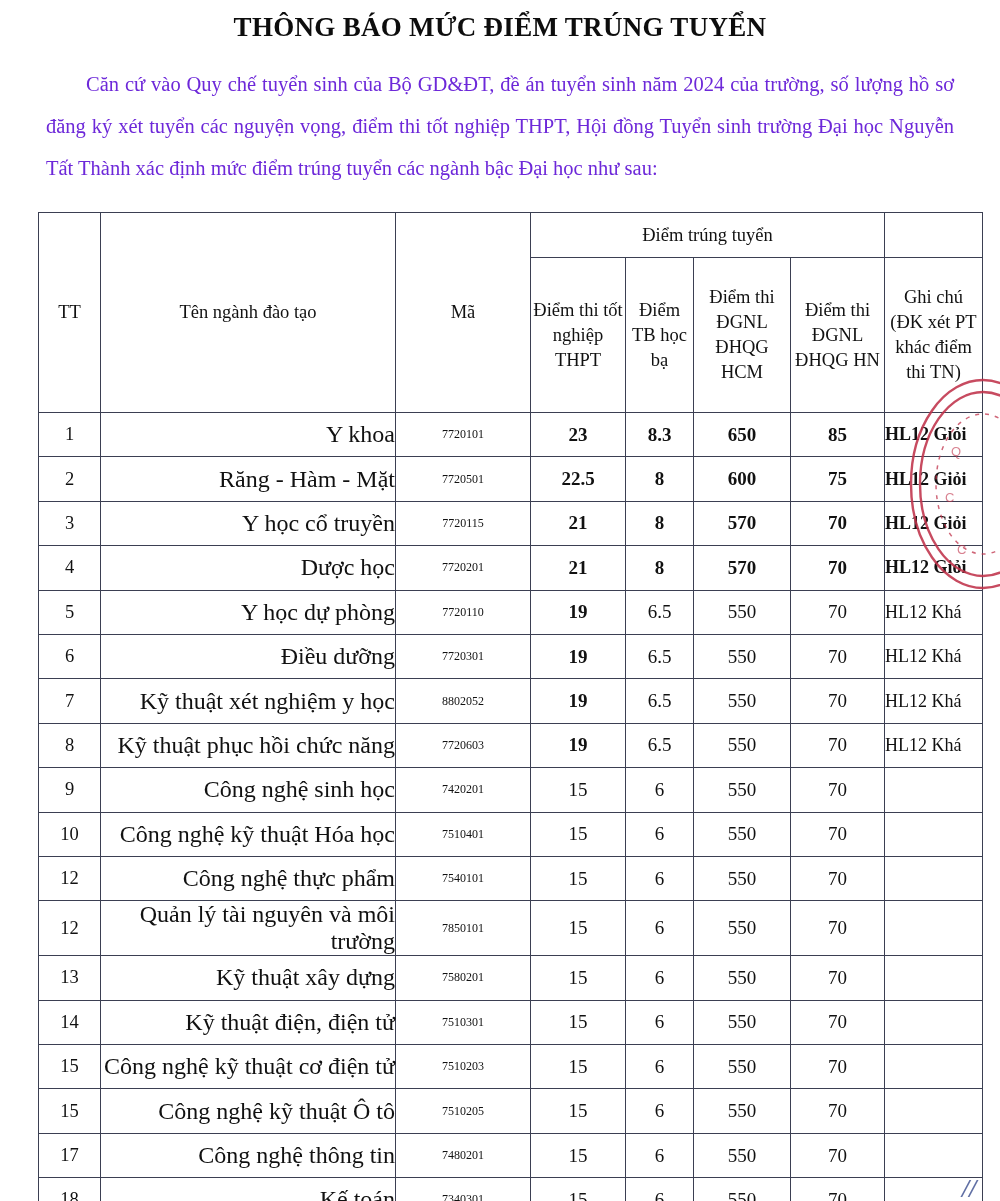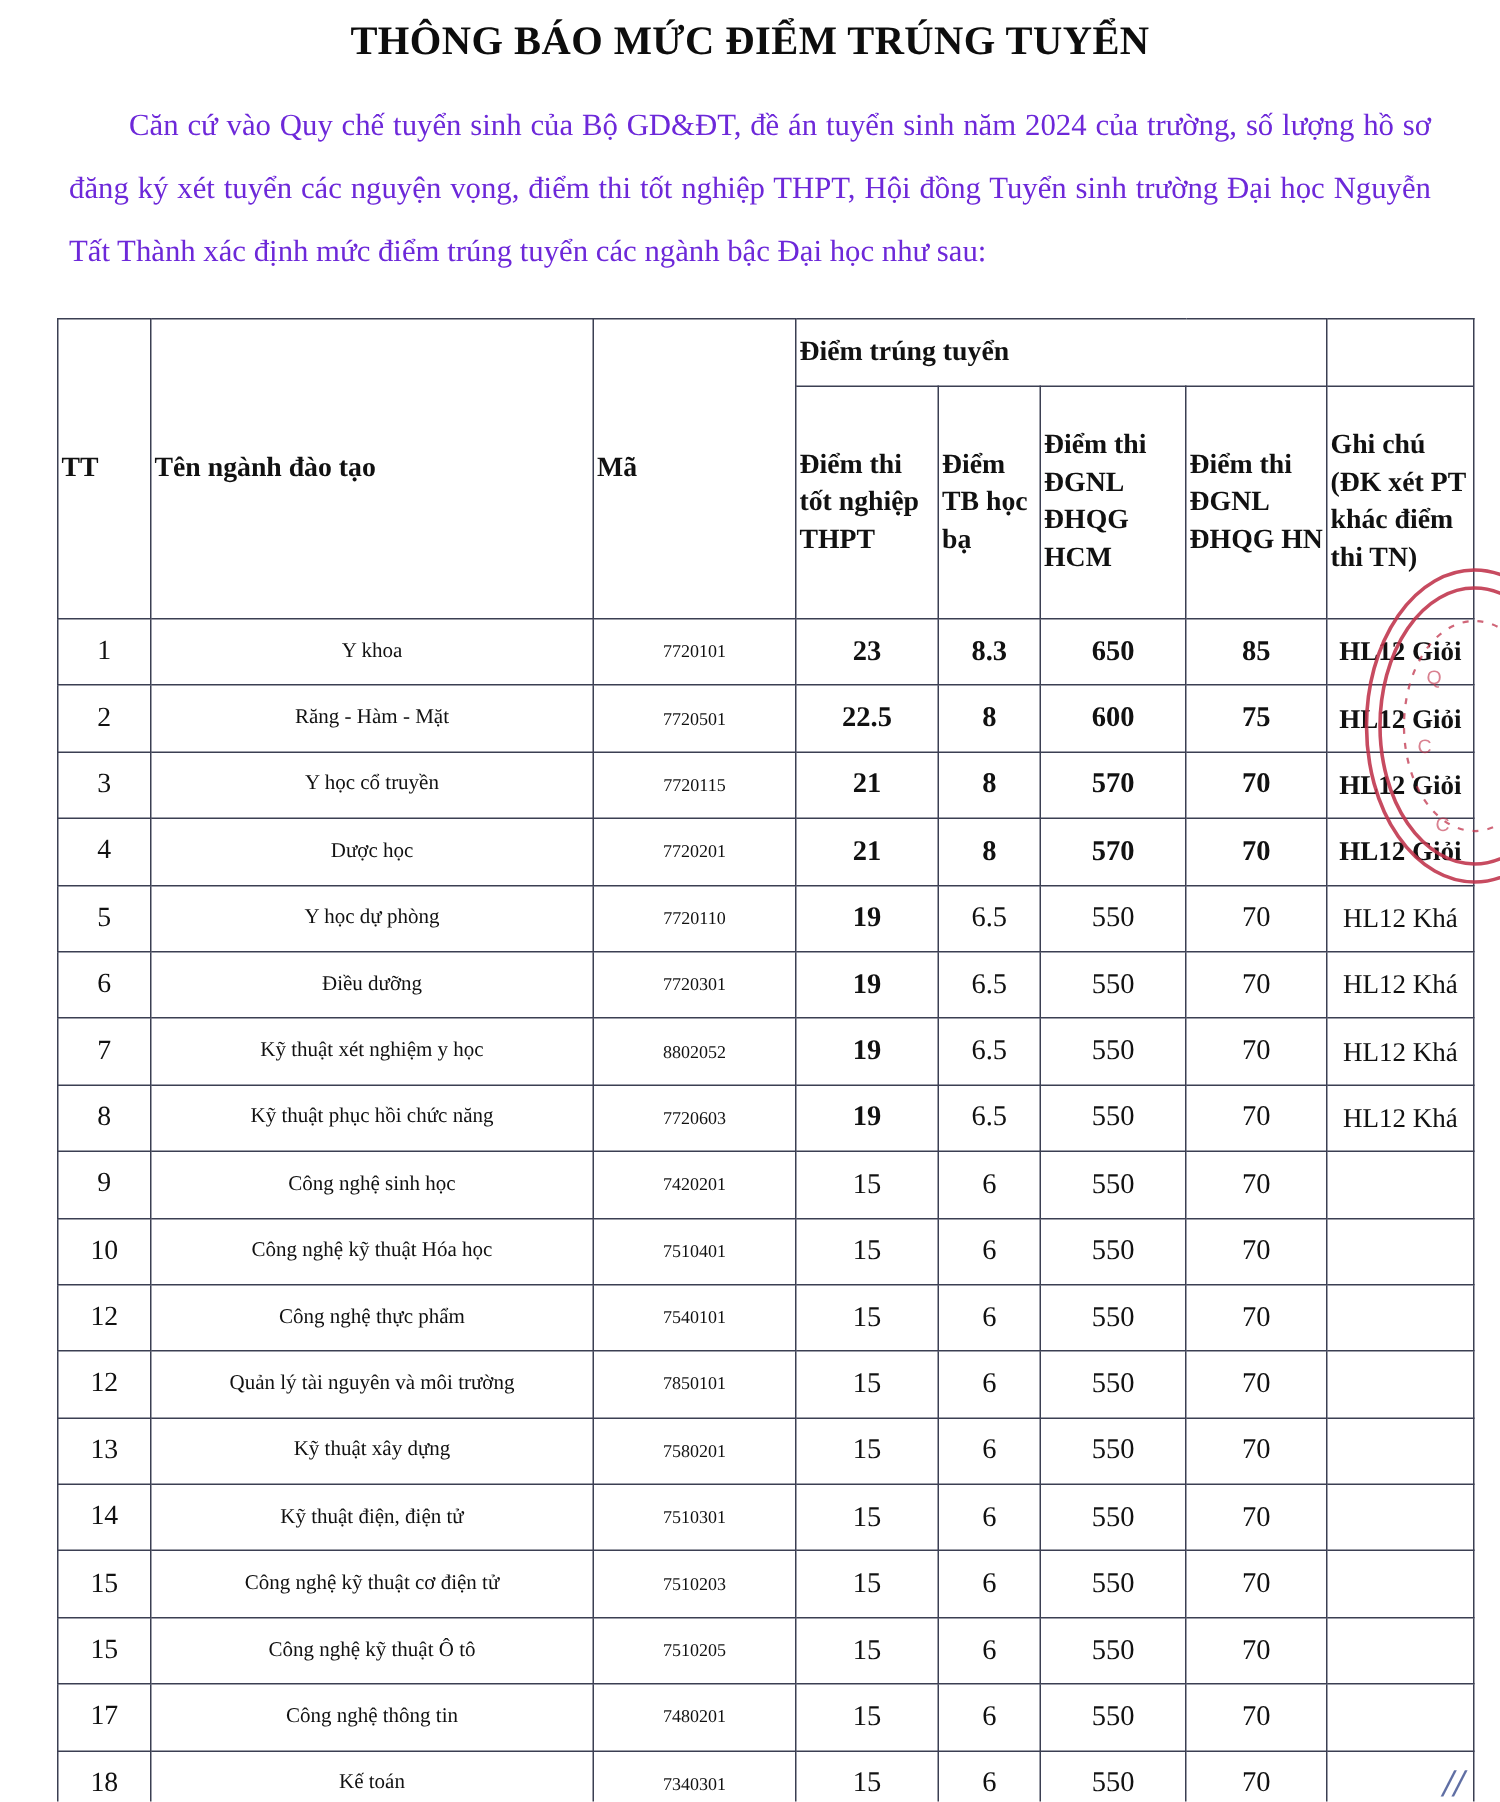--- a/index.html
+++ b/index.html
@@ -63,22 +63,22 @@
     table-layout: fixed;
     font-size: 18px;
   }
   table.score-table th,
   table.score-table td {
     border: 1px solid #3b3f52;
     padding: 0;
     color: #111;
   }
   table.score-table th {
-    font-weight: bold;
-    text-align: left;
+    font-weight: normal;
+    text-align: center;
     vertical-align: middle;
     font-size: 18.5px;
     line-height: 25px;
     padding: 3px 2px;
   }
   .th-group {
     font-size: 19.5px;
     height: 38px;
   }
   .th-blank {
@@ -86,34 +86,34 @@
   }
   .hdr-row-2 th {
     height: 148px;
   }
 
   td.c-tt {
     text-align: center;
     font-size: 18.5px;
   }
   td.c-name {
-    text-align: center;
+    text-align: right;
     padding-left: 12px;
-    font-size: 14px;
+    font-size: 24px;
   }
   td.c-code {
     text-align: center;
     font-size: 12px;
   }
   td.c-num {
     text-align: center;
     font-size: 19px;
   }
   td.c-note {
-    text-align: center;
+    text-align: left;
     font-size: 18px;
   }
   tr.data-row td {
     height: 43.4px;
   }
   .b { font-weight: bold; }
 
   
   col.w-tt    { width: 62px; }
   col.w-name  { width: 295px; }

